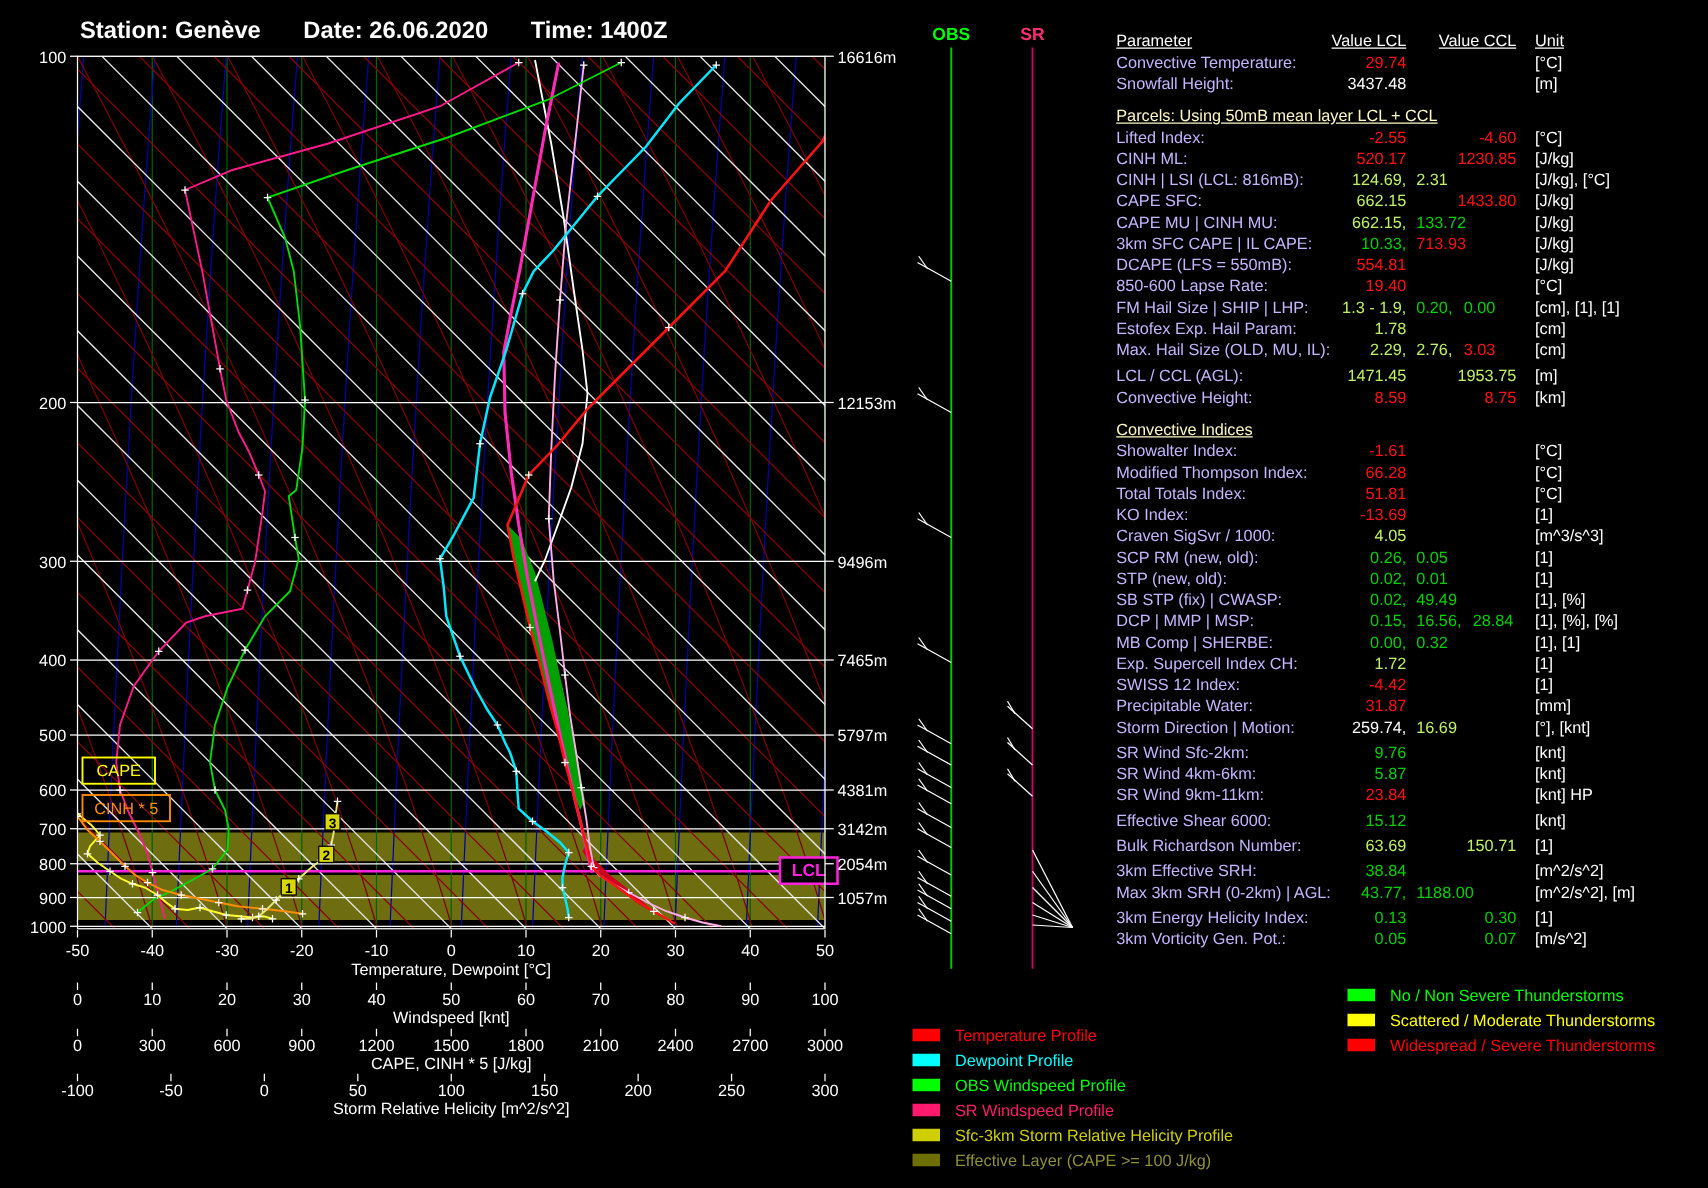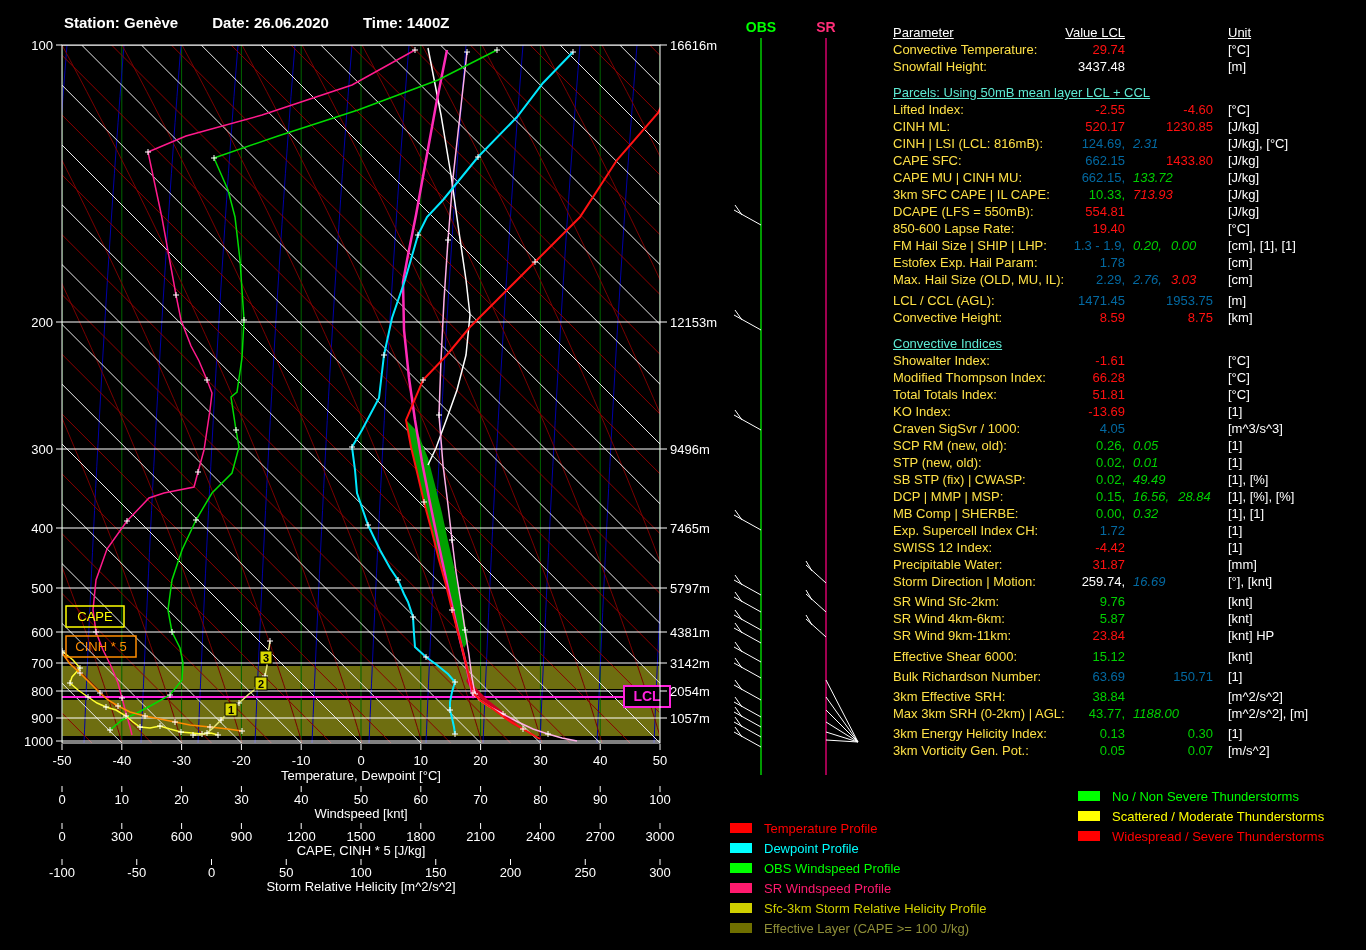--- a/index.html
+++ b/index.html
@@ -1,34 +1,34 @@
 <!DOCTYPE html>
 <html><head>
 <meta charset="utf-8">
 <style>
   html,body{margin:0;padding:0;background:#000;}
   .app{position:relative;width:1366px;height:950px;background:#000;overflow:hidden;
        font-family:"Liberation Sans",sans-serif;color:#fff;}
-  .title{position:absolute;left:64px;top:14px;font-size:15px;font-weight:bold;white-space:nowrap;}
+  .title{position:absolute;left:64px;top:14px;font-size:19px;font-weight:bold;white-space:nowrap;}
   .title span{margin-right:34px;}
   #plot{position:absolute;left:0;top:0;}
   .ptable{position:absolute;left:893px;top:24px;width:470px;font-size:13px;line-height:17px;}
   .prow{position:relative;height:17px;white-space:nowrap;}
-  .prow .lbl{position:absolute;left:0;color:#fde047;}
+  .prow .lbl{position:absolute;left:0;color:#c4b5fd;}
   .prow .v1{position:absolute;left:0;width:232px;text-align:right;}
-  .prow .tail{position:absolute;left:240px;font-style:italic;}
+  .prow .tail{position:absolute;left:240px;}
   .prow .tail span{margin-right:9px;}
   .prow .v2{position:absolute;left:0;width:320px;text-align:right;}
   .prow .unit{position:absolute;left:335px;color:#fff;}
   .phead .lbl,.phead .v1,.phead .v2,.phead .unit{text-decoration:underline;color:#fff;}
-  .psect{position:relative;height:17px;margin-top:9px;color:#5eead4;text-decoration:underline;white-space:nowrap;}
+  .psect{position:relative;height:17px;margin-top:9px;color:#fef9c3;text-decoration:underline;white-space:nowrap;}
   .legend{position:absolute;font-size:13px;}
   .leg-row{display:flex;align-items:center;height:20px;text-align:center;}
   .leg-sw{width:22px;height:10px;margin-right:12px;flex:none;}
-  .c-red{color:#ff1010}.c-yellow{color:#0369a1}.c-green{color:#00d000}.c-white{color:#fff}
+  .c-red{color:#ff1010}.c-yellow{color:#bef264}.c-green{color:#00d000}.c-white{color:#fff}
 </style>
 </head>
 <body>
 
 <div class="app">
   <div class="title">
     <span>Station: Genève</span><span>Date: 26.06.2020</span><span>Time: 1400Z</span>
   </div>
   <svg id="plot" width="890" height="950">
       <defs>
@@ -533,20 +533,21 @@
         <line x1="826" y1="710" x2="858" y2="742"></line>
         <line x1="826" y1="722" x2="858" y2="742"></line>
         <line x1="826" y1="732" x2="858" y2="742"></line>
         <line x1="826" y1="740" x2="858" y2="742"></line>
       </g>
     </svg>
   <div class="ptable" id="ptable">
       <div class="prow phead">
         <span class="lbl">Parameter</span>
         <span class="v1">Value LCL</span>
+        <span class="v2">Value CCL</span>
         <span class="unit">Unit</span>
       </div>
       <div class="prow">
         <span class="lbl">Convective Temperature:</span>
         <span class="v1"><span class="c-red">29.74</span></span>
         <span class="unit">[°C]</span>
       </div>
       <div class="prow">
         <span class="lbl">Snowfall Height:</span>
         <span class="v1"><span class="c-white">3437.48</span></span>

